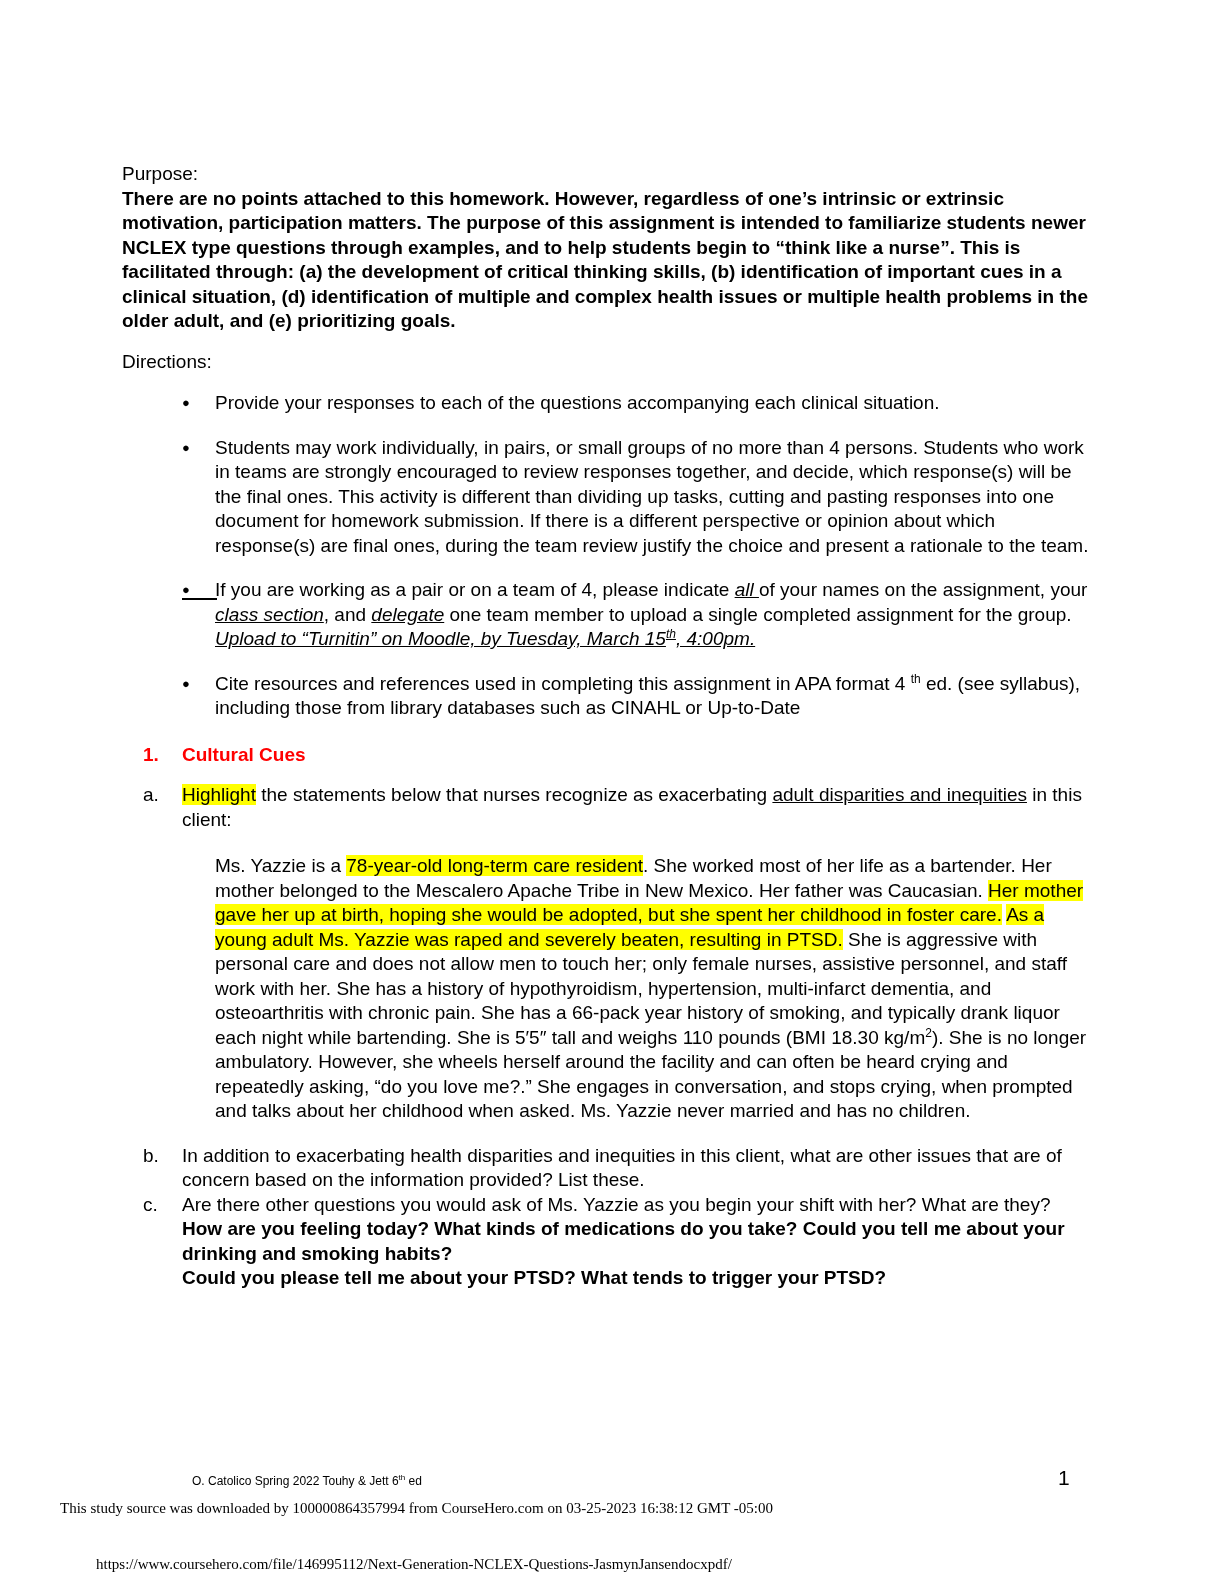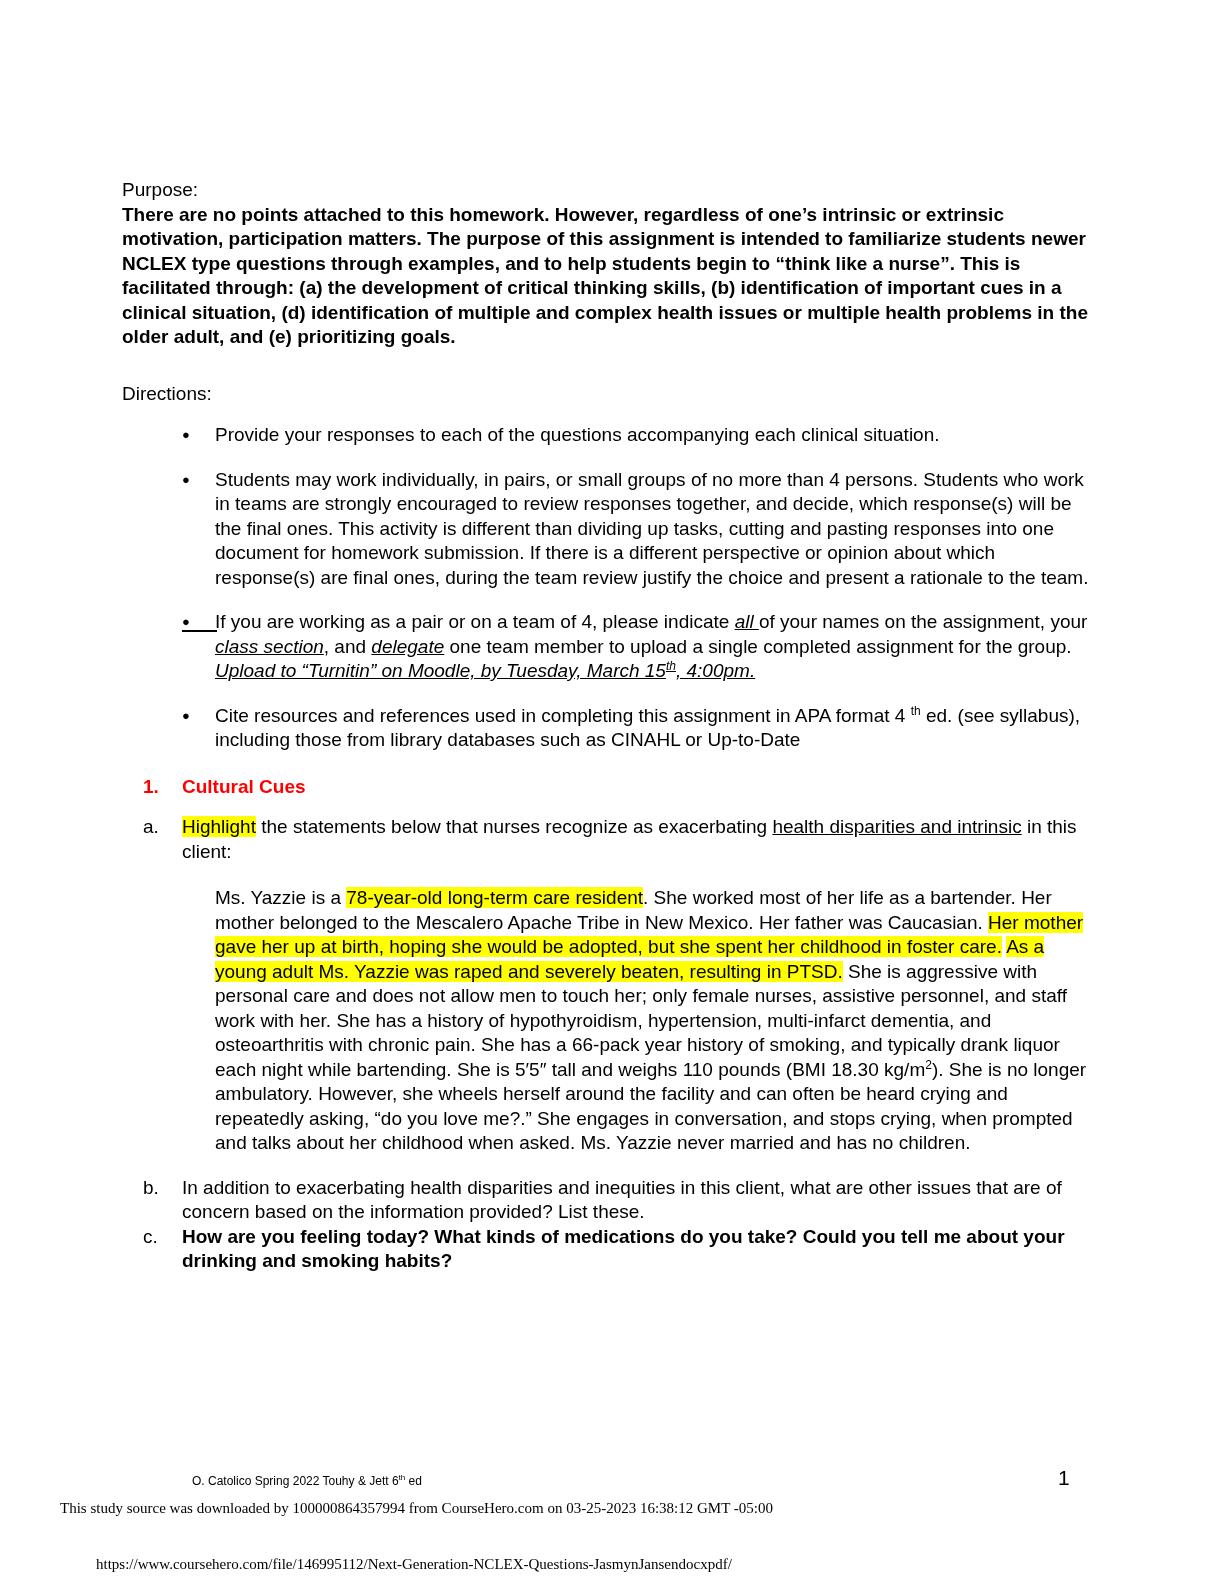--- a/index.html
+++ b/index.html
@@ -17,21 +17,21 @@
     width: 975px;
     font-size: 19px;
     line-height: 24.5px;
   }
   .title {
     font-size: 20px;
     font-weight: bold;
     text-align: center;
     margin: 0;
   }
-  .label { margin-top: 32px; }
+  .label { margin-top: 16px; }
   .purpose-body { margin: 0; font-weight: bold; }
   .bullet-list { margin-top: 17px; }
   .bullet-item { position: relative; padding-left: 93px; margin-bottom: 20px; }
   .bullet-item:last-child { margin-bottom: 0; }
   .bullet-marker {
     position: absolute; left: 60px; top: 0;
     font-size: 13px; line-height: 24.5px;
   }
   .bullet-marker.underlined {
     width: 35px; height: 20px;
@@ -105,34 +105,36 @@
     </div>
 
   </div>
 
   <div class="section-heading">
     <span class="num">1.</span>
     <span>Cultural Cues</span>
   </div>
 
   <div class="letter-item item-a">
-    <span class="num">a.</span><span class="hl">Highlight</span><span> the statements below that nurses recognize as exacerbating </span><span class="ul">health disparities and intrinsic</span><span> in this client:</span>
+    <span class="num">a.</span><span class="hl">Highlight</span><span> the statements below that nurses recognize as exacerbating </span><span class="ul">adult disparities and inequities</span><span> in this client:</span>
   </div>
 
   <div class="case-study"><span>Ms. Yazzie is a </span><span class="hl">78-year-old long-term care resident</span><span>. She worked most of her life as a bartender. Her mother belonged to the Mescalero Apache Tribe in New Mexico. Her father was Caucasian. </span><span class="hl">Her mother gave her up at birth, hoping she would be adopted, but she spent her childhood in foster care.</span><span> </span><span class="hl">As a young adult Ms. Yazzie was raped and severely beaten, resulting in PTSD.</span><span> She is aggressive with personal care and does not allow men to touch her; only female nurses, assistive personnel, and staff work with her. She has a history of hypothyroidism, hypertension, multi-infarct dementia, and osteoarthritis with chronic pain. She has a 66-pack year history of smoking, and typically drank liquor each night while bartending. She is 5′5″ tall and weighs 110 pounds (BMI 18.30 kg/m</span><span class="sup">2</span><span>). She is no longer ambulatory. However, she wheels herself around the facility and can often be heard crying and repeatedly asking, “do you love me?.” She engages in conversation, and stops crying, when prompted and talks about her childhood when asked. Ms. Yazzie never married and has no children.</span>
   </div>
 
   <div class="letter-item item-b">
     <span class="num">b.</span>
     <div>In addition to exacerbating health disparities and inequities in this client, what are other issues that are of concern based on the information provided? List these.</div>
   </div>
 
   <div class="letter-item">
     <span class="num">c.</span>
+    <div>Are there other questions you would ask of Ms. Yazzie as you begin your shift with her? What are they?</div>
     <div class="bold-answer">How are you feeling today? What kinds of medications do you take? Could you tell me about your drinking and smoking habits?</div>
+    <div class="bold-answer">Could you please tell me about your PTSD? What tends to trigger your PTSD?</div>
   </div>
 
 </div>
 
 <div class="footer-course"><span>O. Catolico Spring 2022 Touhy &amp; Jett 6</span><span class="sup">th</span><span> ed</span>
 </div>
 
 <div class="page-number">1</div>
 
 <div class="serif-line download-line">This study source was downloaded by 100000864357994 from CourseHero.com on 03-25-2023 16:38:12 GMT -05:00</div>

